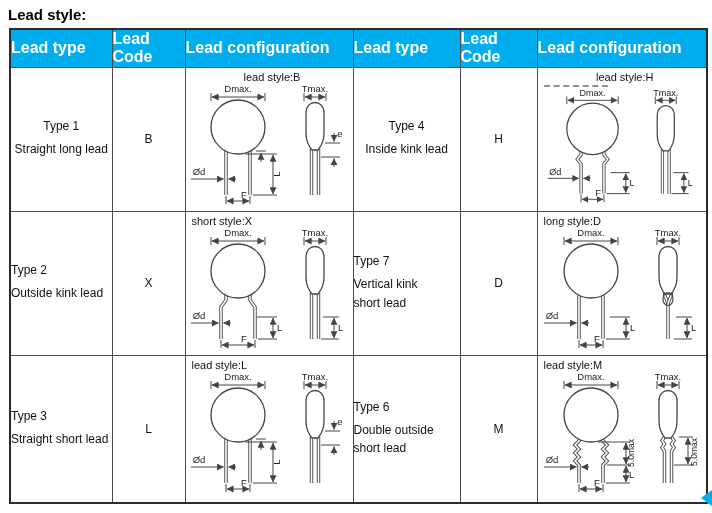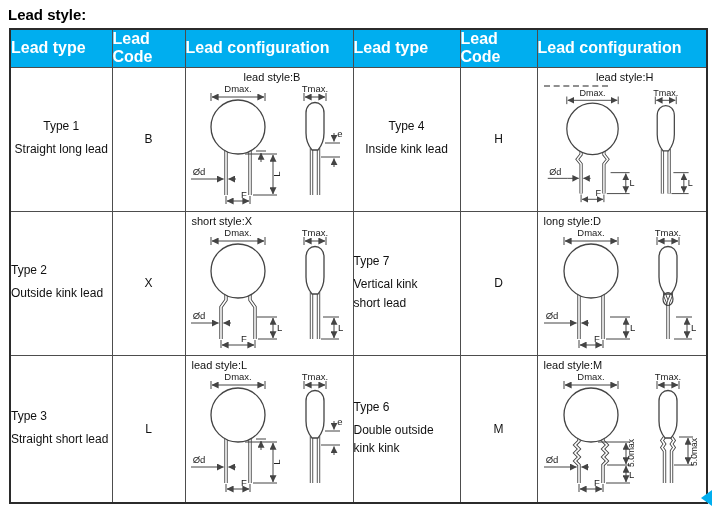--- a/index.html
+++ b/index.html
@@ -298,21 +298,21 @@
               <line x1="138" y1="60" x2="153" y2="60" class="dline"></line>
               <line x1="134" y1="74" x2="153" y2="74" class="dline"></line>
               <line x1="147" y1="50" x2="147" y2="58.5" class="dim" marker-end="url(#arw)"></line>
               <line x1="147" y1="84" x2="147" y2="75.5" class="dim" marker-end="url(#arw)"></line>
               <text x="153" y="54" class="dtxt " text-anchor="middle">e</text>
             </svg>
         </td>
         <td class="type-cell">
           <div class="type-name">Type 6</div>
           <div class="type-desc">Double outside
-kink kink</div>
+short lead</div>
         </td>
         <td class="code-cell">M</td>
         <td class="cfg-cell">
           <div class="cfg-title">lead style:M</div>
           <svg id="diag-M" class="diagram" viewBox="0 0 164 124" width="164" height="124">
               <path d="M39,64 V70 l-4,4 l4,4 l-4,4 l4,4 l-4,4 l4,4 V112" class="lead-o"></path>
               <path d="M39,64 V70 l-4,4 l4,4 l-4,4 l4,4 l-4,4 l4,4 V112" class="lead-i"></path>
               <path d="M63,64 V70 l4,4 l-4,4 l4,4 l-4,4 l4,4 l-4,4 V112" class="lead-o"></path>
               <path d="M63,64 V70 l4,4 l-4,4 l4,4 l-4,4 l4,4 l-4,4 V112" class="lead-i"></path>
               <circle cx="51" cy="44" r="27" class="shape"></circle>

